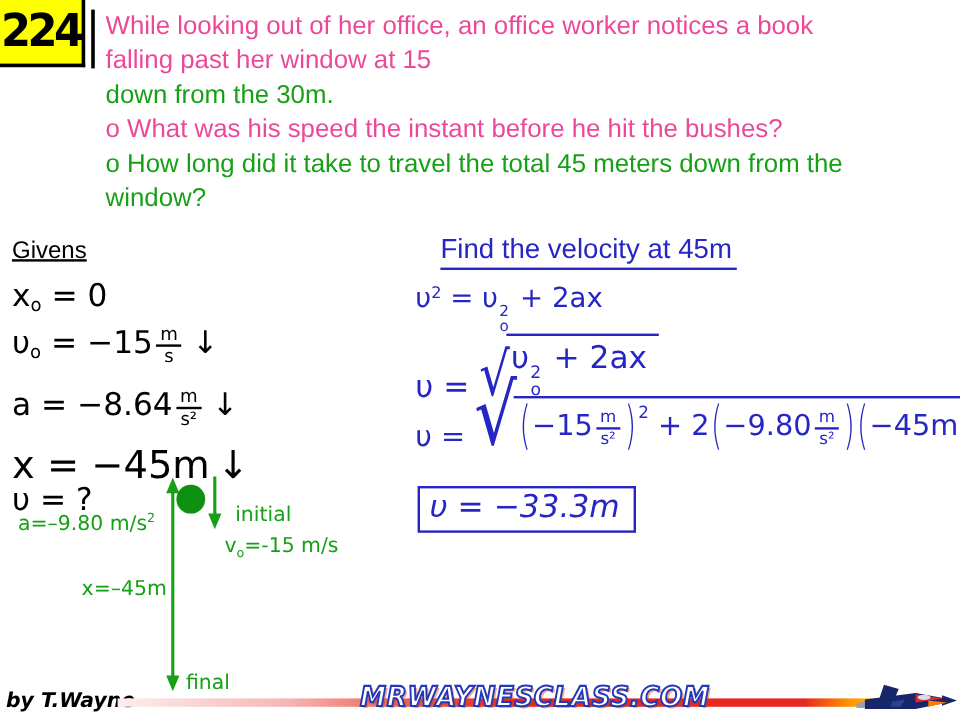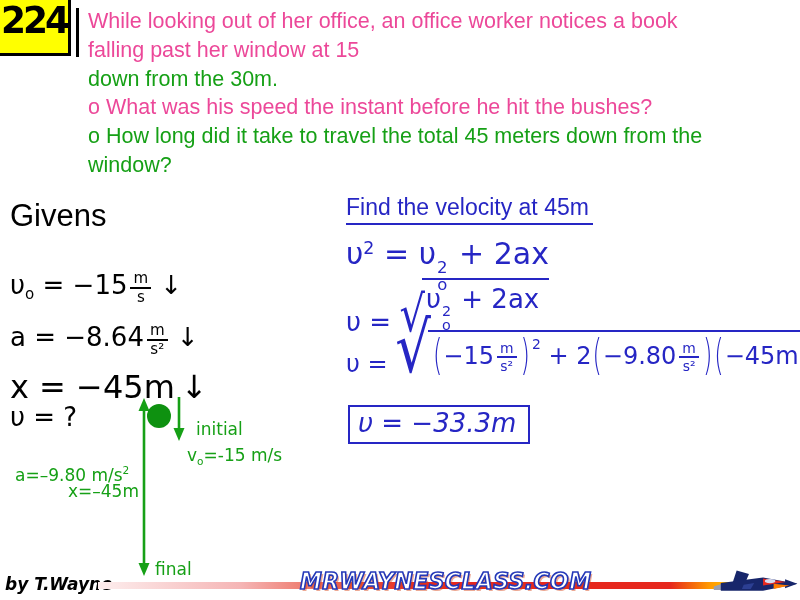--- a/index.html
+++ b/index.html
@@ -2,21 +2,21 @@
 <html style="--green: #16A016; --blue: #2626C4; --yellow: #FFFF00; --red: #E6281E; --navy: #17266B;"><head>
 <meta charset="utf-8">
 <style>
   html,body{margin:0;padding:0;background:#fff;}
   .slide{position:relative;width:800px;height:600px;background:#ffffff;overflow:hidden;
          font-family:"Liberation Sans",sans-serif;color:#000;}
 
   
   .numbox{position:absolute;left:0;top:0;width:68px;height:53px;background:var(--yellow);
           border-right:3px solid #000;border-bottom:3px solid #000;
-          display:flex;justify-content:center;}
+          display:flex;align-items:center;justify-content:center;}
   .numbox span{font-family:"DejaVu Sans",sans-serif;font-weight:900;font-size:36px;
                letter-spacing:-3px;transform:scaleY(1.05);}
   .vdiv{position:absolute;left:76px;top:8px;width:3px;height:49px;background:#000;}
 
   
   .question{position:absolute;left:88px;top:7px;width:712px;font-size:21.5px;line-height:28.8px;}
   .ql{white-space:nowrap;}
   .black{color:#ec4899;}
   .green{color:var(--green);}
 
@@ -26,31 +26,31 @@
   sup.m2{font-size:0.58em;vertical-align:0.55em;}
   .frac{display:inline-block;vertical-align:-0.55em;text-align:center;font-size:0.58em;
         line-height:1.15;margin:0 3px;}
   .frac .num{display:block;border-bottom:2px solid currentColor;padding:0 3px;}
   .frac .den{display:block;}
   .ss{display:inline-flex;flex-direction:column;align-items:center;font-size:0.55em;
       line-height:1.0;vertical-align:-0.55em;margin:0 2px 0 1px;}
   .arrow{margin-left:6px;}
 
   
-  .gtitle{position:absolute;left:10px;top:198px;font-size:31px;}
+  .gtitle{position:absolute;left:10px;top:198px;font-size:20px;text-decoration:underline;}
   .g1{left:10px;top:232px;font-size:26px;}
   .g2{left:10px;top:270px;font-size:26px;}
   .g3{left:10px;top:322px;font-size:26px;}
   .g4{left:10px;top:368px;font-size:32px;}
   .g5{left:10px;top:402px;font-size:26px;}
 
   
-  .stitle{position:absolute;left:346px;top:194px;font-size:23px;color:var(--blue);
+  .stitle{position:absolute;left:367px;top:194px;font-size:23px;color:var(--blue);
           border-bottom:2px solid var(--blue);padding:0 4px 2px 0;}
-  .s1{left:346px;top:236px;font-size:30px;color:var(--blue);}
+  .s1{left:346px;top:236px;font-size:23px;color:var(--blue);}
   .s2{left:346px;top:278px;font-size:26px;color:var(--blue);}
   .s3{left:346px;top:330px;font-size:24px;color:var(--blue);}
   .s4{left:348px;top:405px;font-size:26px;color:var(--blue);font-style:italic;}
   .ansbox{display:inline-block;border:2px solid var(--blue);padding:1px 12px 4px 8px;}
 
   .sqrt{display:inline-flex;align-items:flex-end;}
   .rad{font-weight:400;line-height:0.75;margin-right:-3px;transform:scaleY(1.25);
        transform-origin:bottom;}
   .s2 .rad{font-size:40px;}
   .s3 .rad{font-size:56px;}
@@ -58,21 +58,21 @@
   .bp{display:inline-block;transform:scaleY(1.8);transform-origin:center;font-weight:300;
       margin:0 1px;}
   .psup{font-size:0.58em;vertical-align:1.05em;margin-left:1px;}
 
   
   .dia-svg{position:absolute;left:130px;top:392px;}
   .dlabel{position:absolute;color:var(--green);font-size:17px;font-family:"DejaVu Sans",sans-serif;
           white-space:nowrap;}
   .dl-initial{left:196px;top:419px;}
   .dl-v0{left:187px;top:445px;text-align:right;}
-  .dl-a{left:15px;top:464px;text-align:right;}
+  .dl-a{left:15px;top:426px;text-align:right;}
   .dl-x{left:68px;top:481px;}
   .dl-final{left:155px;top:559px;}
   .dlabel sub{font-size:0.62em;}
   .dlabel sup{font-size:0.62em;}
 
   
   .author{position:absolute;left:5px;top:574px;font-size:17px;font-style:italic;font-weight:600;
           font-family:"DejaVu Sans",sans-serif;}
   .stripe{position:absolute;left:98px;top:582px;width:650px;height:7px;z-index:1;
           background:linear-gradient(90deg,#fdeeee 0%,#f5b5b5 22%,#ea5a46 38%,var(--red) 50%,
@@ -97,20 +97,23 @@
     <div class="ql black">While looking out of her office, an office worker notices a book</div>
     <div class="ql black">falling past her window at 15</div>
     <div class="ql green">down from the 30m.</div>
     <div class="ql black">o What was his speed the instant before he hit the bushes?</div>
     <div class="ql green">o How long did it take to travel the total 45 meters down from the</div>
     <div class="ql green">window?</div>
   </div>
 
   <div class="gtitle">Givens</div>
 
+  <div class="math g1">
+    <span>x</span><sub class="mo">o</sub><span> = 0</span>
+  </div>
 
   <div class="math g2">
     <span>υ</span><sub class="mo">o</sub><span> = −15</span><span class="frac"><span class="num">m</span><span class="den">s</span></span><span class="arrow">↓</span>
   </div>
 
   <div class="math g3">
     <span>a = −8.64</span><span class="frac"><span class="num">m</span><span class="den">s²</span></span><span class="arrow">↓</span>
   </div>
 
   <div class="math g4">

